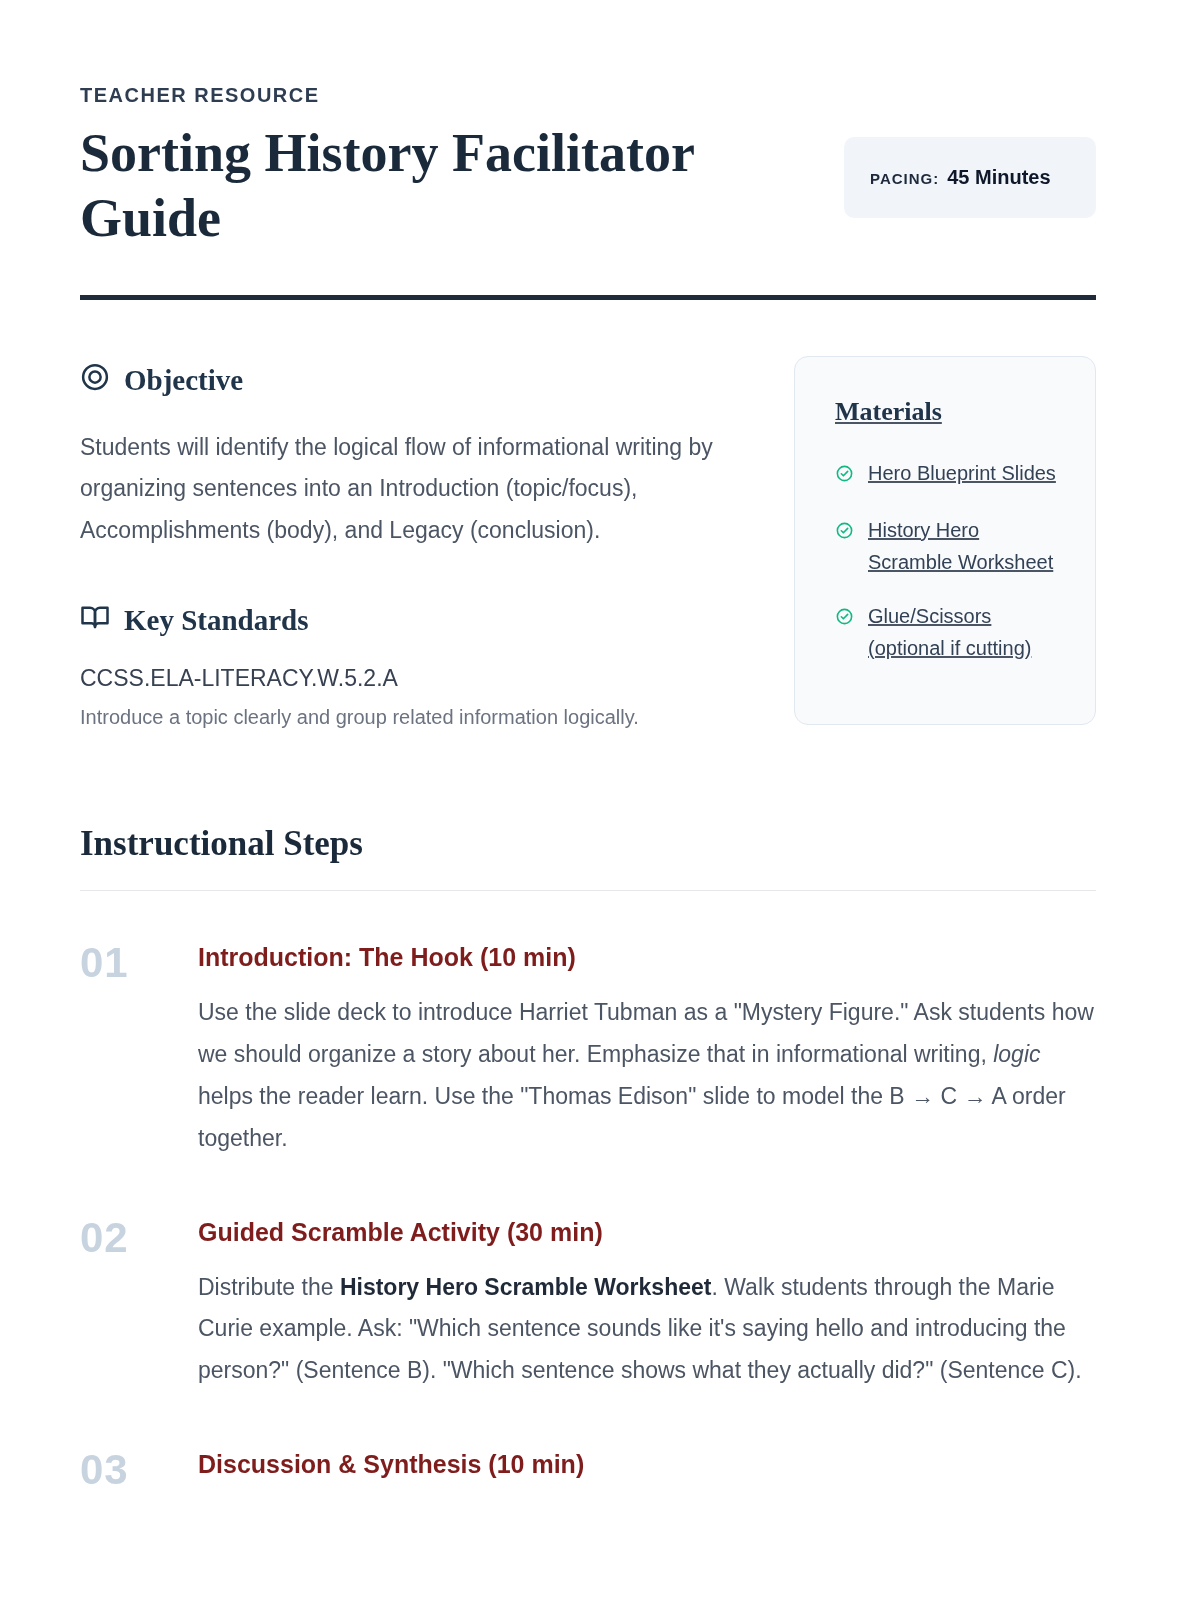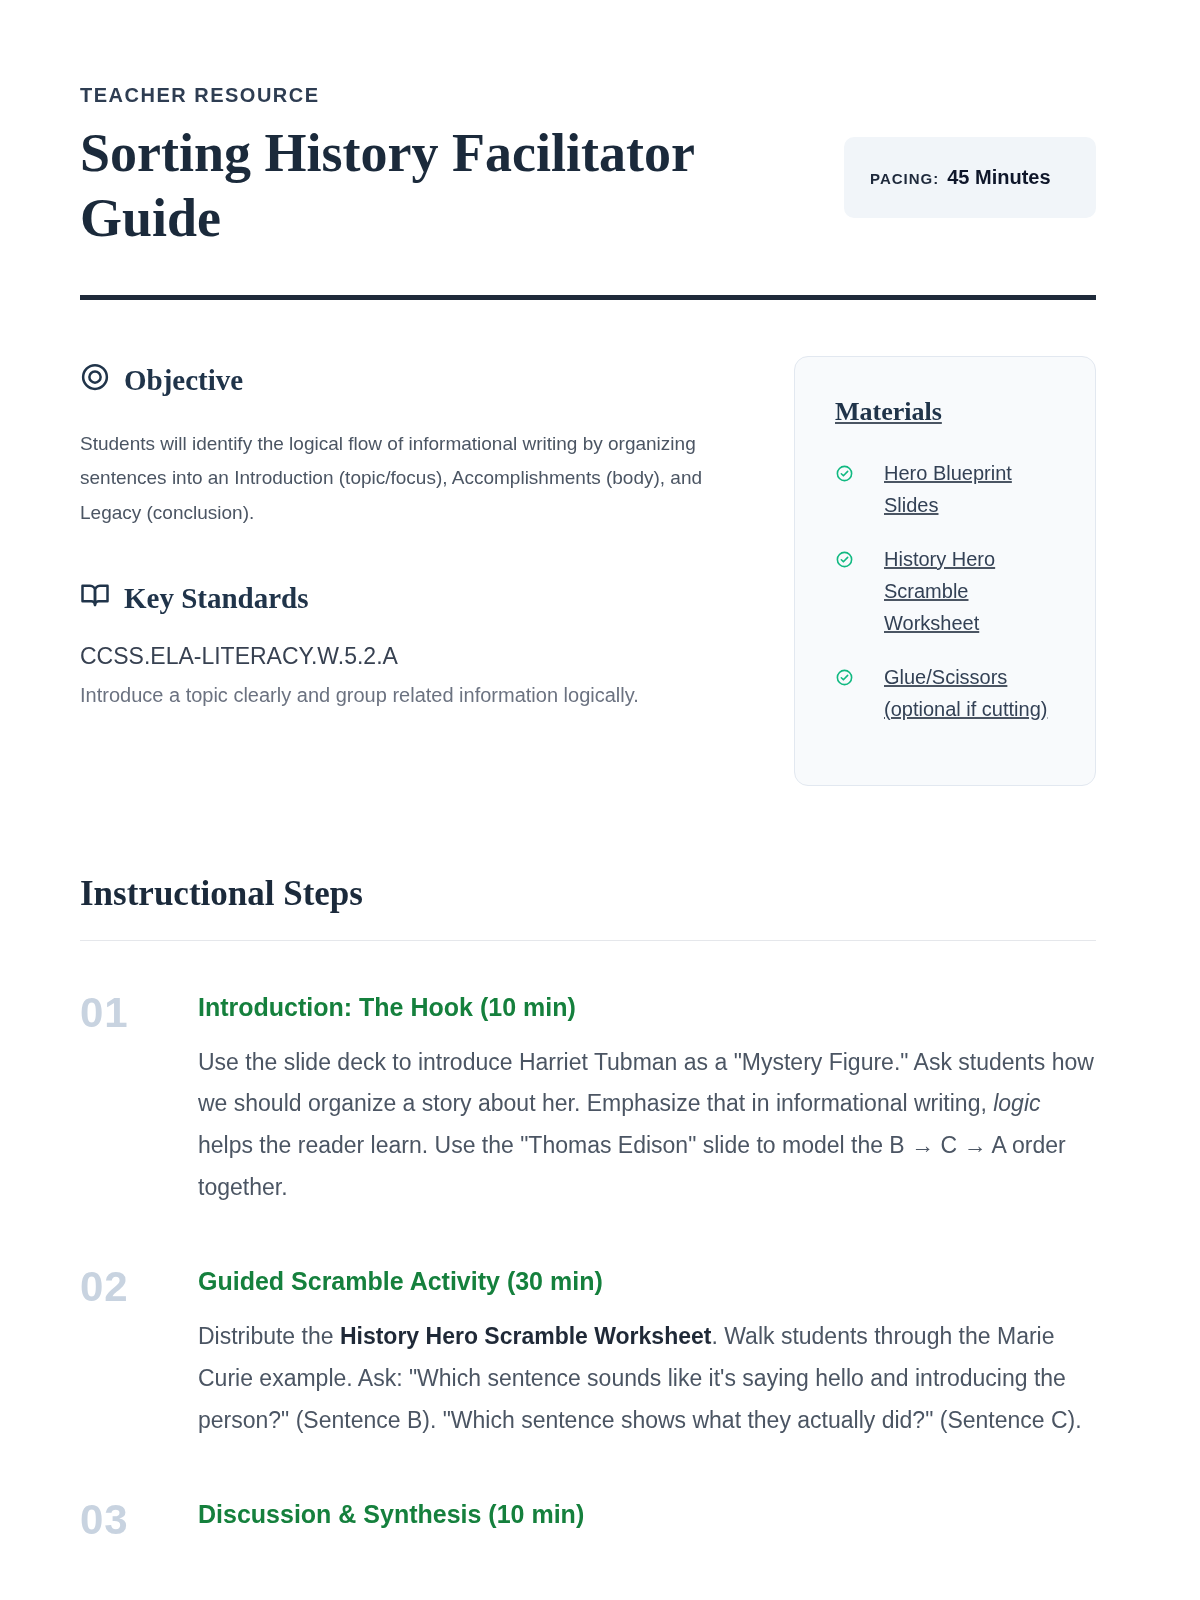--- a/index.html
+++ b/index.html
@@ -38,59 +38,59 @@
   
   .band { display: flex; align-items: flex-start; gap: 60px; margin-top: 56px; justify-content: space-between; }
   .col-left { flex: 1 1 auto; min-width: 0; padding-top: 6px; }
   .section-h {
     display: flex; align-items: center; gap: 14px;
     font-family: "Liberation Serif", serif;
     font-size: 29px; font-weight: 700; color: #20344a;
   }
   .section-h svg { flex: 0 0 auto; }
   .objective-body {
-    margin-top: 28px; font-size: 19px; line-height: 1.82;
+    margin-top: 28px; font-size: 23px; line-height: 1.82;
     color: #4b5563; max-width: 665px;
   }
   .standards { margin-top: 50px; }
   .std-code { margin-top: 26px; font-size: 23px; color: #374151; }
   .std-desc { margin-top: 6px; font-size: 20px; line-height: 1.9; color: #6b7280; max-width: 620px; }
 
   .materials-box {
     flex: 0 0 302px; width: 302px;
     background: #f8fafc; border: 1px solid #e2e8f0; border-radius: 14px;
     padding: 40px 36px 44px 40px;
     text-decoration: underline;
   }
   .materials-h {
     font-family: "Liberation Serif", serif;
     font-size: 26px; font-weight: 700; color: #20344a; margin-bottom: 30px;
   }
   .materials-list { list-style: none; }
   .materials-list li {
-    display: flex; gap: 30px; align-items: flex-start;
+    display: flex; gap: 14px; align-items: flex-start;
     font-size: 20px; line-height: 1.6; color: #334155; margin-bottom: 22px;
   }
   .materials-list li:last-child { margin-bottom: 16px; }
   .materials-list svg { flex: 0 0 auto; margin-top: 7px; }
 
   
   .steps-section { margin-top: 88px; }
   .steps-heading {
     font-family: "Liberation Serif", serif;
     font-size: 35px; font-weight: 700; color: #1b2a3b;
   }
   .steps-rule { height: 1px; background: #e5e7eb; border: none; margin: 26px 0 48px 0; }
   .step { display: flex; margin-bottom: 54px; }
   .step-num {
     flex: 0 0 118px; font-size: 42px; font-weight: 800;
     color: #c8d3e0; line-height: 1.15; letter-spacing: 1px;
   }
   .step-body { flex: 1 1 auto; min-width: 0; padding-top: 4px; }
-  .step-title { font-size: 25px; font-weight: 700; color: #15803d; margin-bottom: 20px; }
+  .step-title { font-size: 25px; font-weight: 700; color: #7f1d1d; margin-bottom: 20px; }
   .step-desc { font-size: 23px; line-height: 1.82; color: #4b5563; max-width: 905px; }
   .step-desc .seg-bold { font-weight: 700; color: #1f2937; }
   .step-desc .seg-italic { font-style: italic; }
 </style>
 </head>
 <body>
 
 <div class="page">
 
   <header>

